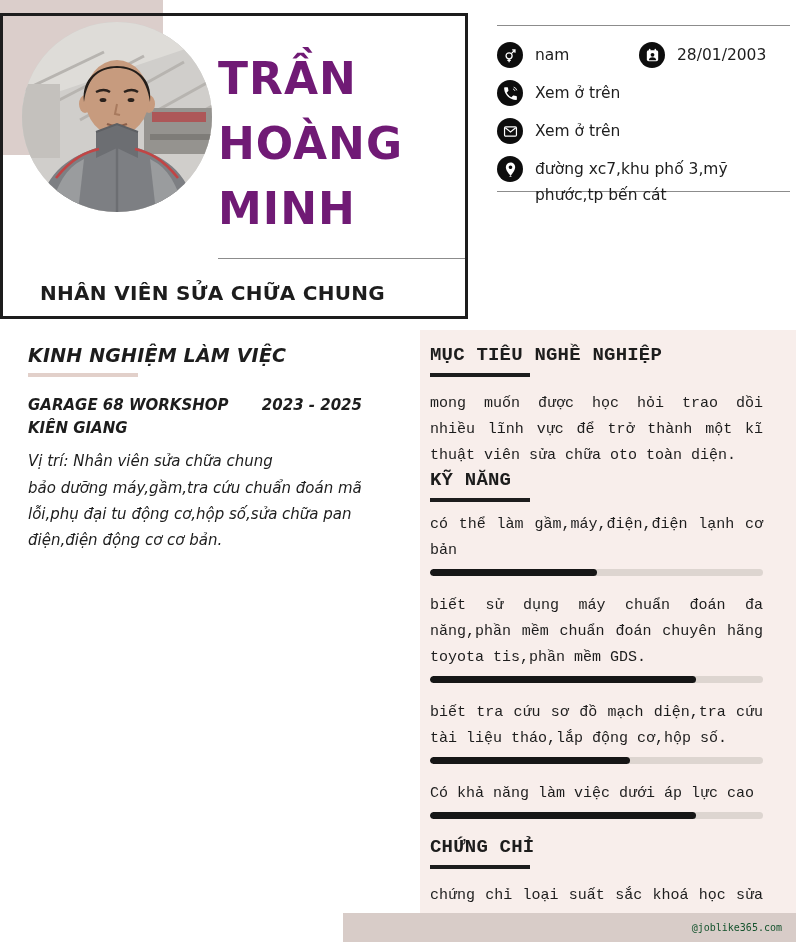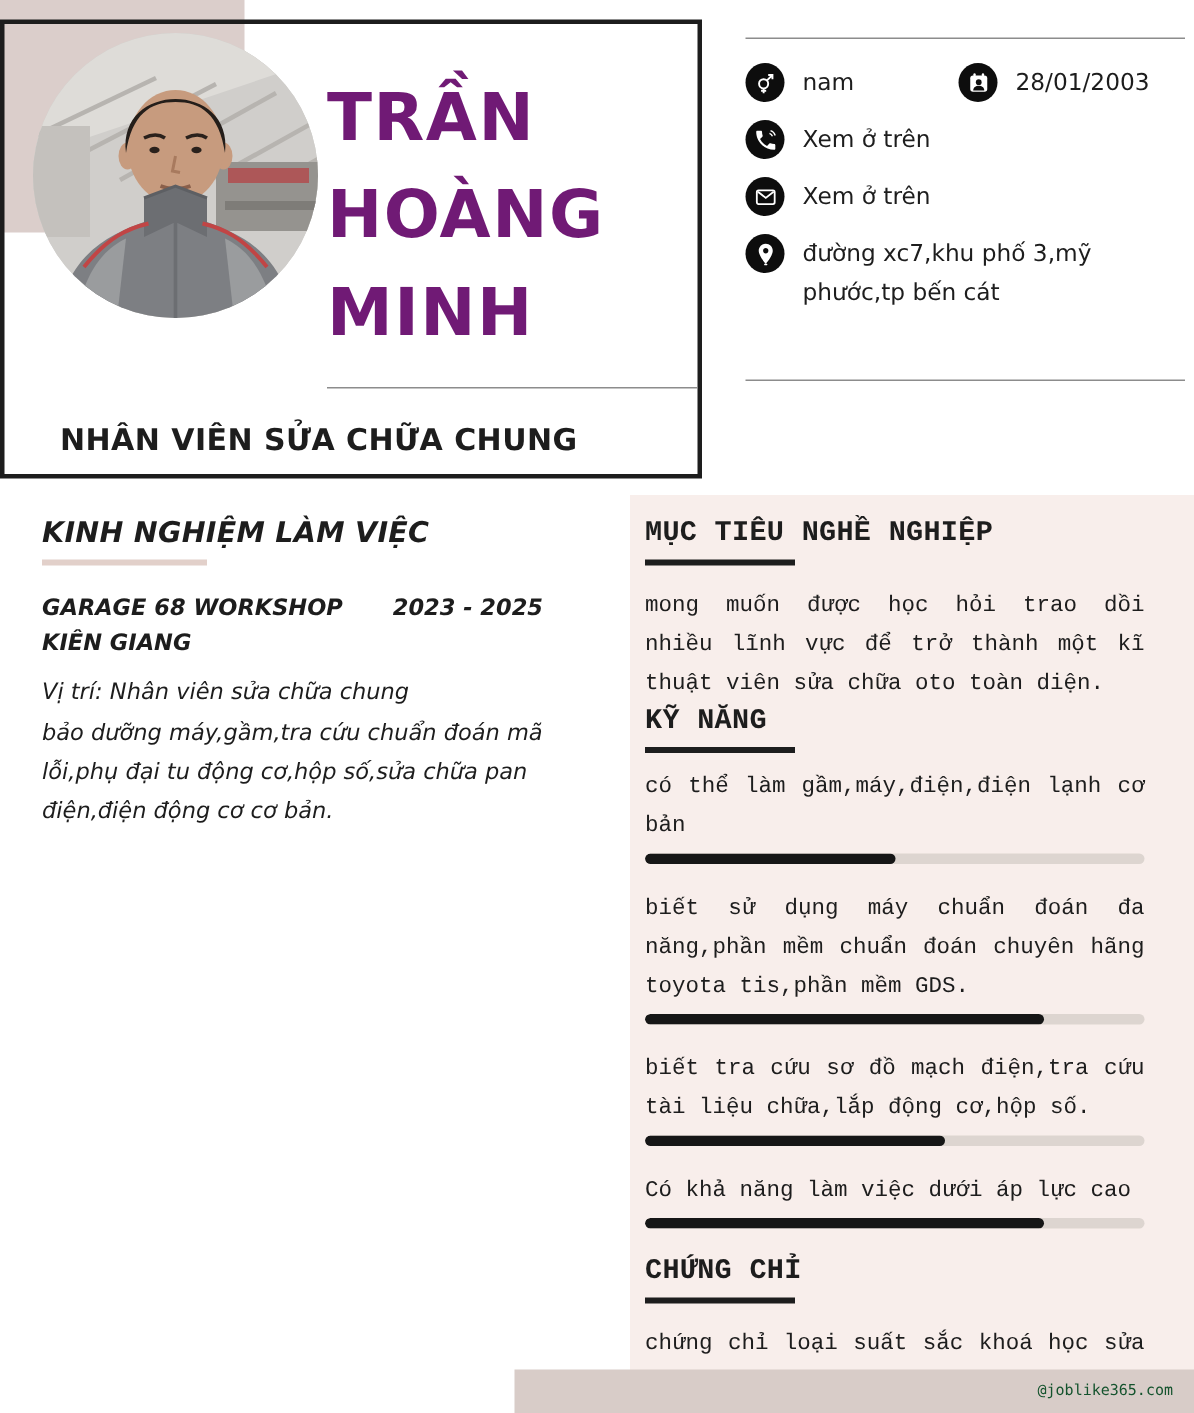--- a/index.html
+++ b/index.html
@@ -21,21 +21,21 @@
   }
   
   .pink-square{position:absolute;left:0;top:0;width:163px;height:155px;background:var(--square-pink);}
   .name-card{position:absolute;left:0;top:13px;width:462px;height:300px;border:3px solid var(--ink);background:transparent;}
   .photo{position:absolute;left:22px;top:22px;width:190px;height:190px;border-radius:50%;overflow:hidden;background:#d0cecb;}
   .photo svg{display:block;width:100%;height:100%;}
   .name-block{position:absolute;left:218px;top:46px;font-size:44px;font-weight:700;line-height:65px;letter-spacing:1px;color:#701a75;}
   .name-divider{position:absolute;left:218px;top:258px;width:247px;height:1px;background:var(--thin-line);}
   .job-title{position:absolute;left:40px;top:281px;font-size:20px;font-weight:700;letter-spacing:.3px;}
   
-  .contact{position:absolute;left:497px;top:25px;width:293px;height:229px;
+  .contact{position:absolute;left:497px;top:25px;width:293px;height:167px;
     border-top:1px solid var(--thin-line);border-bottom:1px solid var(--thin-line);
     box-sizing:border-box;padding-top:16px;}
   .c-row{display:flex;align-items:flex-start;margin-bottom:12px;}
   .c-cell{display:flex;align-items:flex-start;}
   .c-cell.first{width:142px;}
   .c-icon{flex:0 0 26px;width:26px;height:26px;border-radius:50%;background:#0d0d0d;
     display:flex;align-items:center;justify-content:center;margin-right:12px;}
   .c-icon svg{width:17px;height:17px;display:block;}
   .c-text{font-size:15.5px;line-height:26px;padding-top:0;max-width:250px;}
   
@@ -203,21 +203,21 @@
   </div>
 
   <div class="skill">
     <div class="skill-label">biết sử dụng máy chuẩn đoán đa năng,phần mềm chuẩn đoán chuyên hãng toyota tis,phần mềm GDS.</div>
     <div class="skill-track">
       <div class="skill-fill" style="width: 80%;"></div>
     </div>
   </div>
 
   <div class="skill">
-    <div class="skill-label">biết tra cứu sơ đồ mạch điện,tra cứu tài liệu chữa,lắp động cơ,hộp số.</div>
+    <div class="skill-label">biết tra cứu sơ đồ mạch diện,tra cứu tài liệu tháo,lắp động cơ,hộp số.</div>
     <div class="skill-track">
       <div class="skill-fill" style="width: 60%;"></div>
     </div>
   </div>
 
   <div class="skill">
     <div class="skill-label">Có khả năng làm việc dưới áp lực cao</div>
     <div class="skill-track">
       <div class="skill-fill" style="width: 80%;"></div>
     </div>

